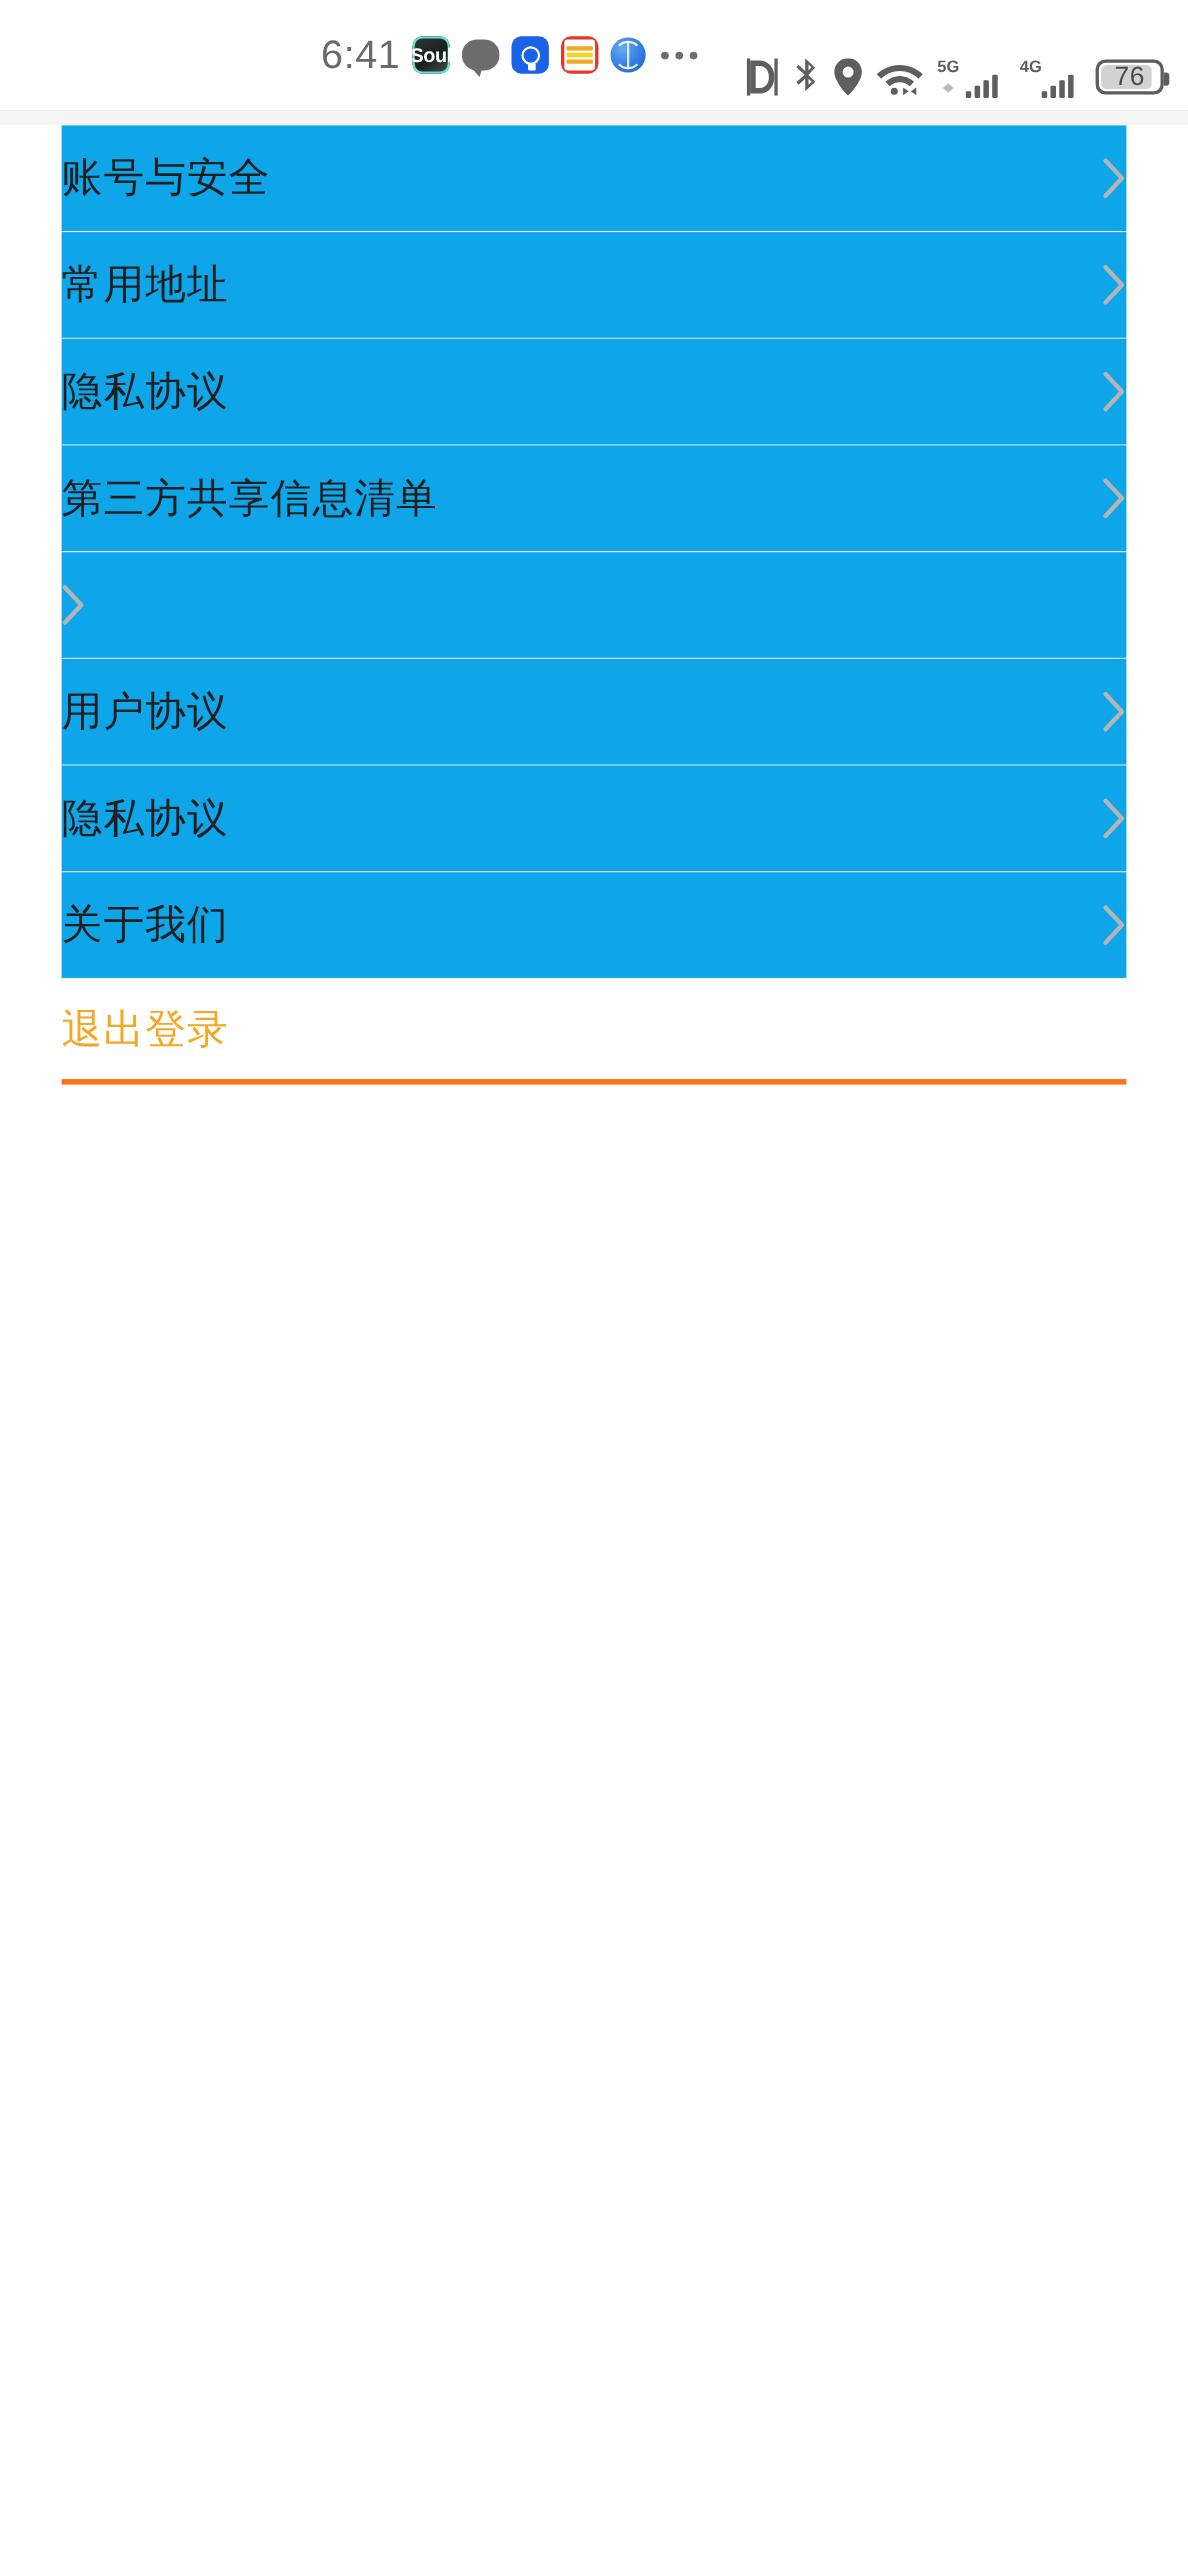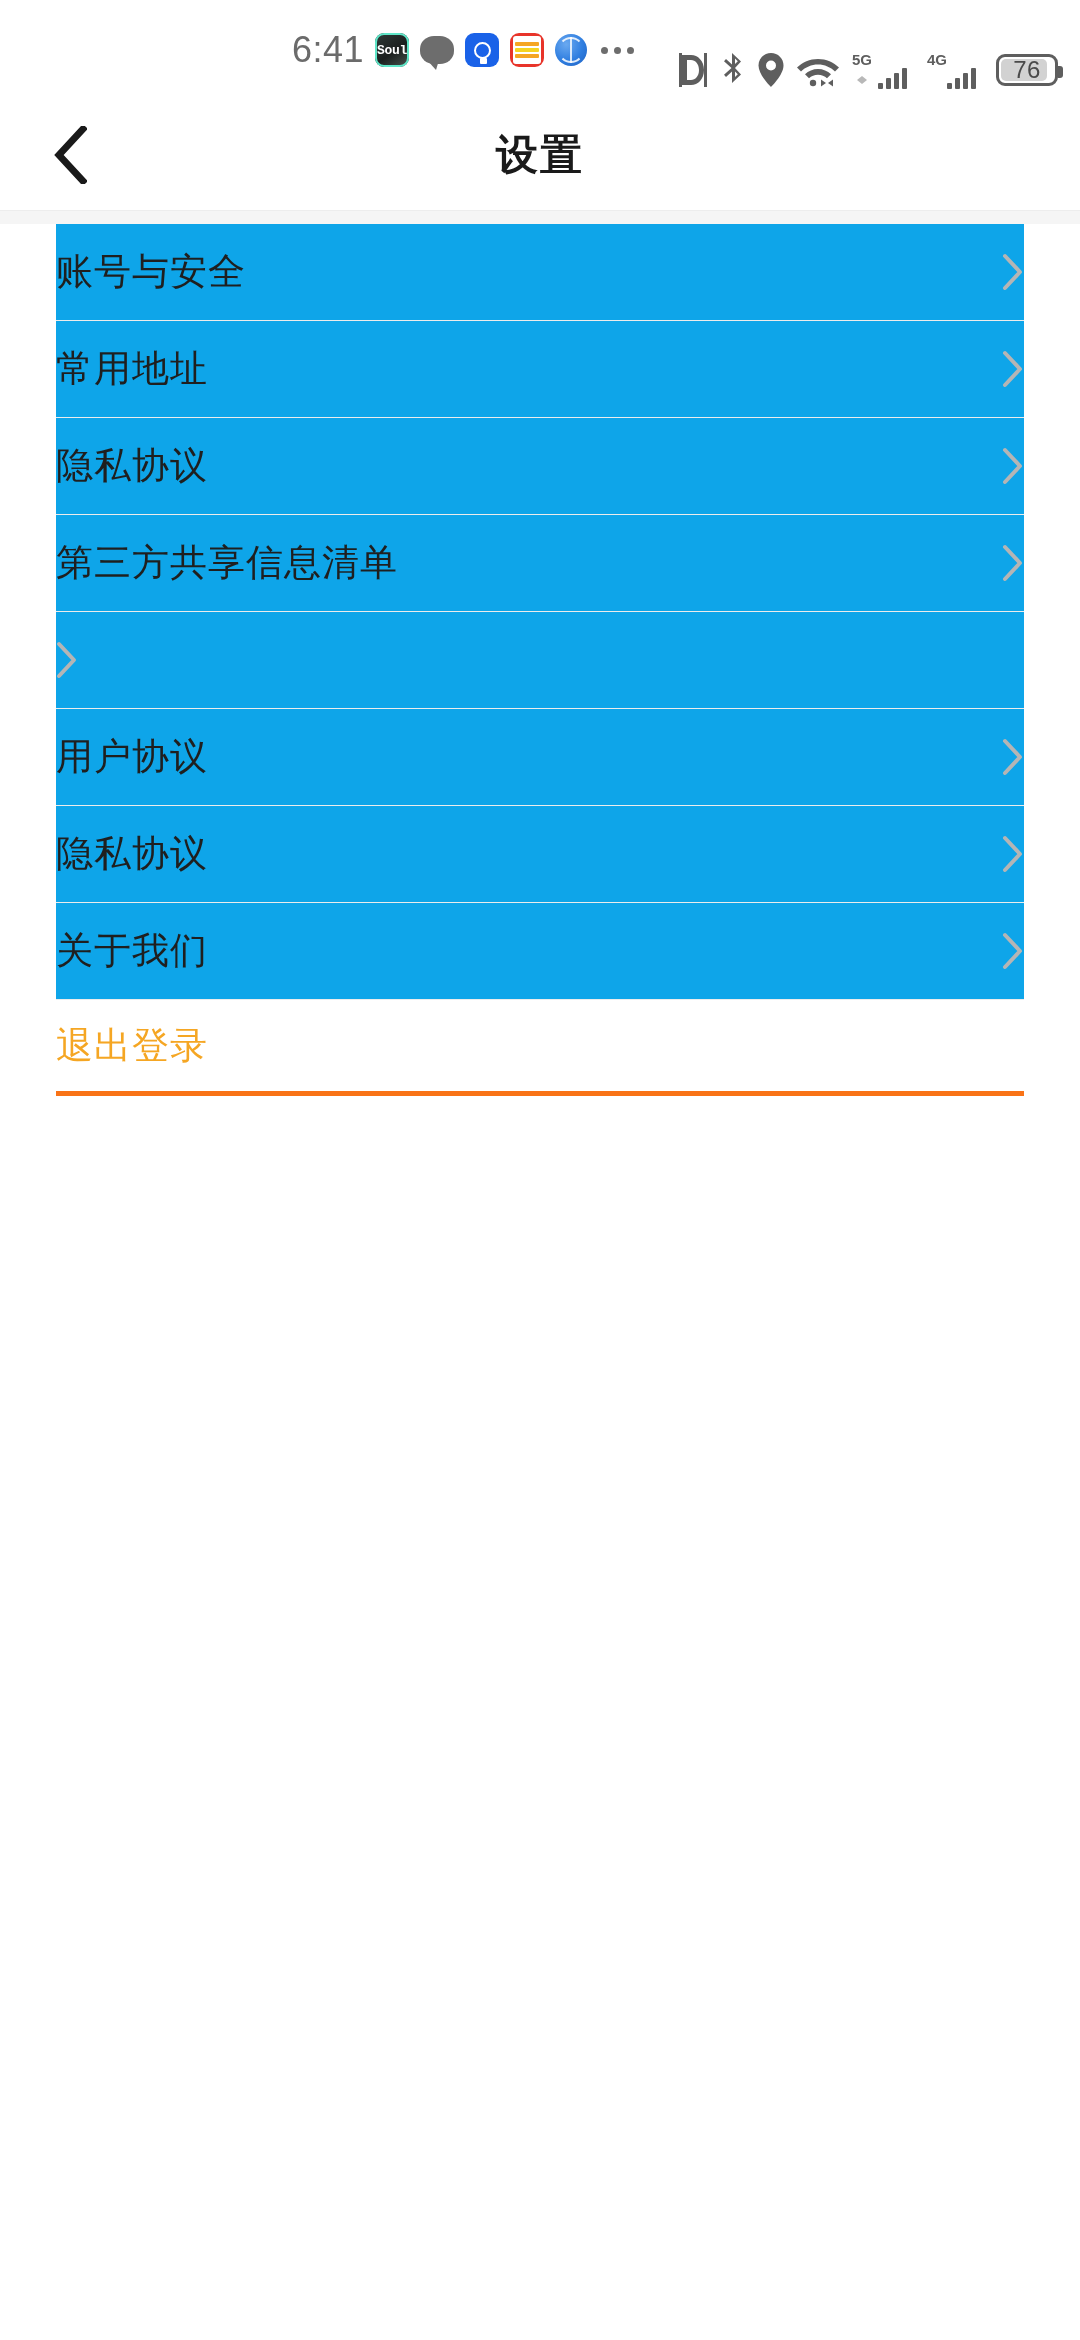--- a/index.html
+++ b/index.html
@@ -29,22 +29,22 @@
   .sb-right {
     display:flex; align-items:center; gap:13px; margin-left:44px;margin-top:40px;
   }
 
   
   .appicon { width:34px; height:34px; border-radius:9px; position:relative;
              display:flex; align-items:center; justify-content:center;
              overflow:hidden; flex:none; }
   .ic-soul { background:linear-gradient(145deg,#2f3b38 0%,#1b1f1e 55%,#4a5450 100%);
              box-shadow:0 0 0 2px #5fe6c8 inset; }
-  .ic-soul span { color:#fff; font-size:13px; font-weight:700;
-                  font-family:Liberation Mono, monospace; letter-spacing:-0.3px; }
+  .ic-soul span { color:#fff; font-size:18px; font-weight:700;
+                  font-family:Liberation Sans, sans-serif; letter-spacing:-0.3px; }
   .ic-bubble { width:34px; height:28px; background:#6d6d6d; border-radius:14px/13px;
                position:relative; flex:none; }
   .ic-bubble::after { content:""; position:absolute; bottom:-6px; left:7px;
                width:0;height:0;border-left:9px solid transparent;
                border-right:3px solid transparent;border-top:10px solid #6d6d6d; }
   .ic-bulb { background:#1a62e8; }
   .ic-bulb .bulb { width:17px;height:17px;border:2.5px solid #fff;border-radius:50%;
                    position:relative; }
   .ic-bulb .bulb::after { content:""; position:absolute; left:4px; bottom:-7px;
                    width:7px;height:6px;background:#fff;border-radius:1px; }
@@ -187,28 +187,20 @@
         <rect x="44" y="18" width="5" height="21" rx="1"></rect>
       </svg>
 
       <div class="battery">
         <div class="fill"></div>
         <div class="num">76</div>
       </div>
     </div>
   </div>
 
-  <div class="header">
-    <div class="back-btn">
-      <svg width="34" height="58" viewBox="0 0 34 58">
-        <path d="M30 3L6 29l24 26" stroke="#1a1a1a" stroke-width="7" fill="none" stroke-linecap="square" stroke-linejoin="miter"></path>
-      </svg>
-    </div>
-    <div class="page-title">设置</div>
-  </div>
 
   <div class="divider-band"></div>
 
   <div class="list">
 
     <div class="list-item">
       <span class="li-label">账号与安全</span>
       <span class="chev">
         <svg width="22" height="38" viewBox="0 0 22 38">
             <path d="M3 3l15 16L3 35" stroke="#b5b5b5" stroke-width="4" fill="none" stroke-linecap="round" stroke-linejoin="round"></path>

